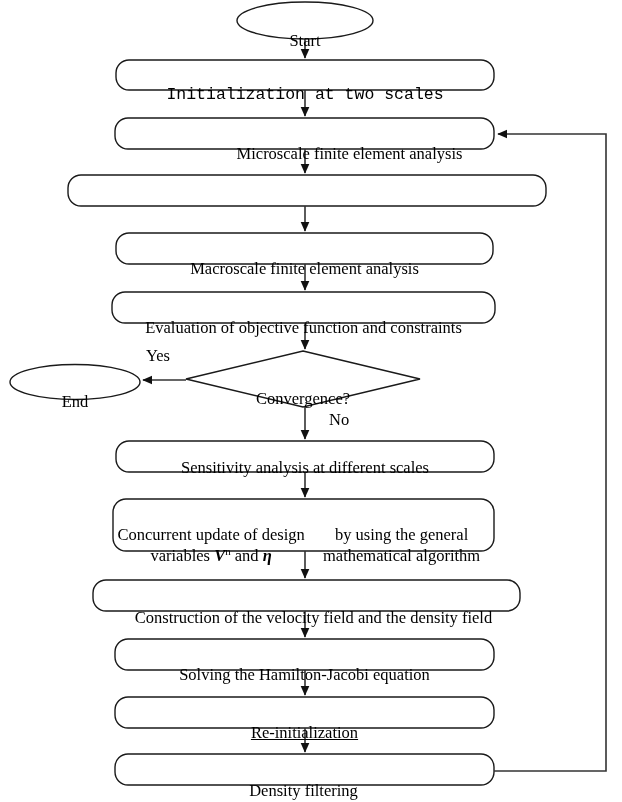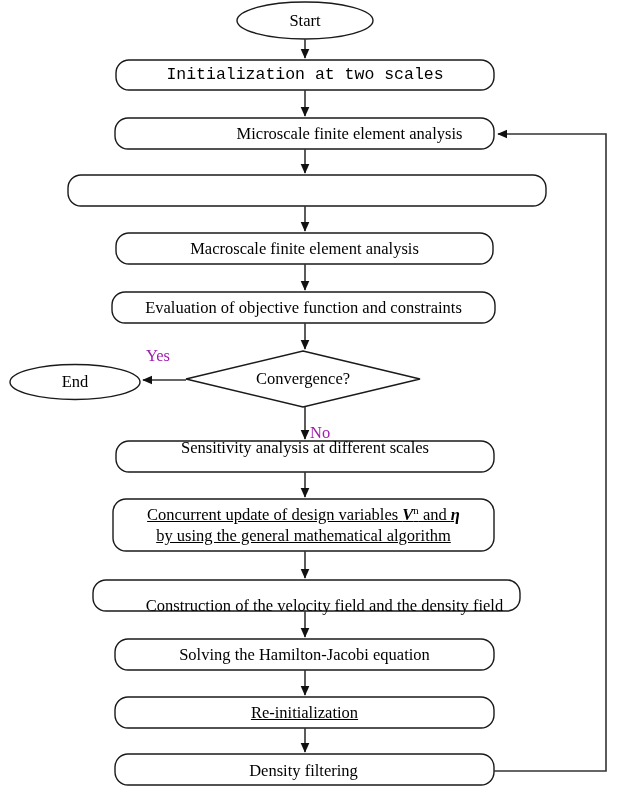--- a/index.html
+++ b/index.html
@@ -30,30 +30,31 @@
     display: flex;
     align-items: center;
     justify-content: center;
     text-align: center;
     font-family: "Liberation Serif", "DejaVu Serif", serif;
     font-size: 16.5px;
     line-height: 1.28;
     color: #000000;
     white-space: nowrap;
     pointer-events: none;
+    margin-top: 20px;
   }
   .node-label.two-line {
     white-space: normal;
     line-height: 1.30;
   }
   .edge-label {
     position: absolute;
     font-family: "Liberation Serif", "DejaVu Serif", serif;
     font-size: 16.5px;
-    color: #a21caf;
+    color: #000000;
     white-space: nowrap;
   }
   .bold-math {
     font-weight: bold;
   }
   .italic-math {
     font-style: italic;
     font-weight: bold;
   }
   sup {
@@ -152,34 +153,34 @@
   </div>
 
   <div class="node-label" style="left:10px; top:364px; width:130px; height:35px;">
     <span>End</span>
   </div>
 
   <div class="edge-label" style="left:146px; top:346px;">
     <span>Yes</span>
   </div>
 
-  <div class="edge-label" style="left:310px; top:410px;margin-top:13px;">
+  <div class="edge-label" style="left:329px; top:410px;">
     <span>No</span>
   </div>
 
   <div class="node-label" style="left:116px; top:441px; width:378px; height:14px;">
     <span>Sensitivity analysis at different scales</span>
   </div>
 
-  <div class="node-label two-line" style="left:113px; top:499px; width:381px; height:52px; flex-direction:column; justify-content:center;text-decoration:underline;">
+  <div class="node-label two-line" style="left:113px; top:499px; width:381px; height:52px; flex-direction:row; justify-content:center;">
     <span><span>Concurrent update of design variables </span><span class="italic-math">V</span><sup>n</sup><span> and </span><span class="italic-math">η</span></span>
     <span>by using the general mathematical algorithm</span>
   </div>
 
-  <div class="node-label" style="left:111px; top:580px; width:427px; height:36px;align-items:flex-end;">
+  <div class="node-label" style="left:100px; top:580px; width:427px; height:36px;">
     <span>Construction of the velocity field and the density field</span>
   </div>
 
   <div class="node-label" style="left:115px; top:639px; width:379px; height:31px;">
     <span>Solving the Hamilton-Jacobi equation</span>
   </div>
 
   <div class="node-label" style="left:115px; top:697px; width:379px; height:31px;text-decoration:underline;">
     <span>Re-initialization</span>
   </div>

